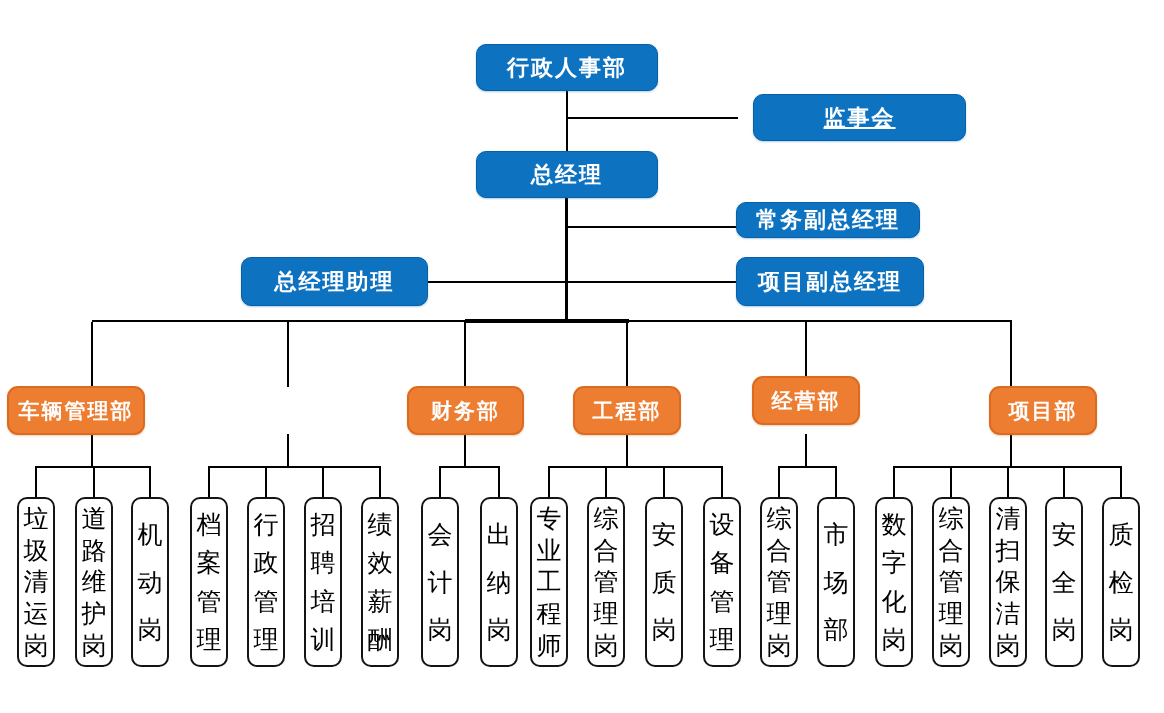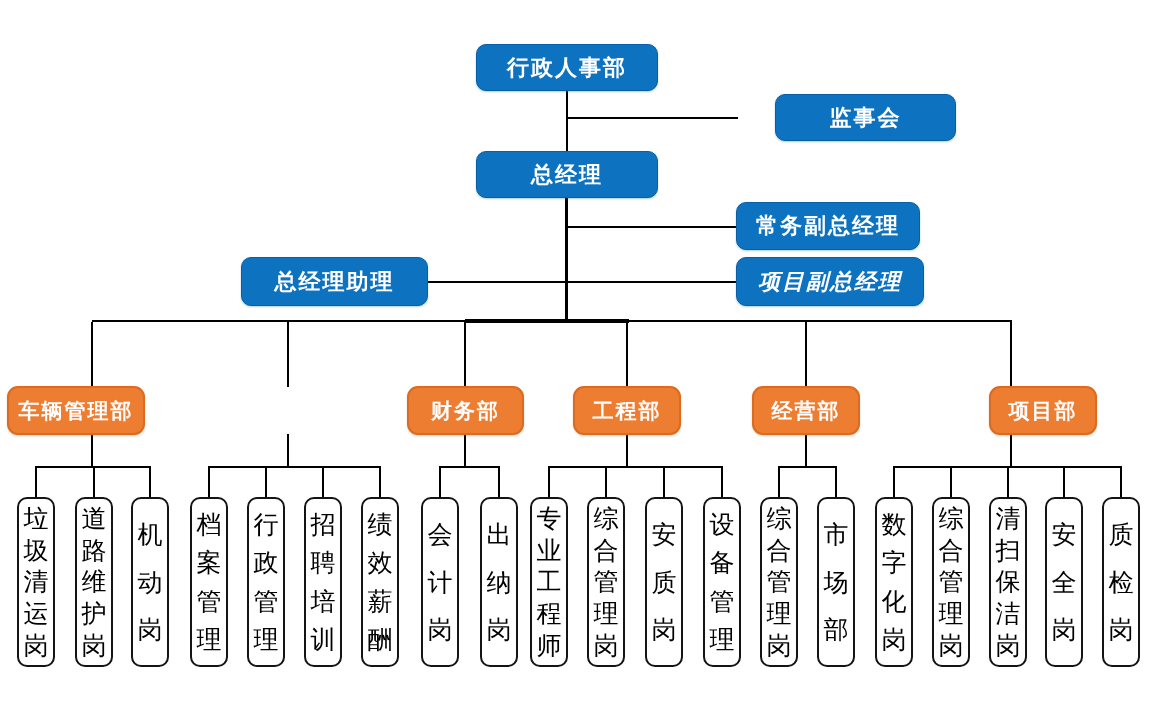--- a/index.html
+++ b/index.html
@@ -73,30 +73,30 @@
   <div class="line" style="left:721px;top:467px;width:2px;height:31px;"></div>
   <div class="line" style="left:778px;top:467px;width:2px;height:31px;"></div>
   <div class="line" style="left:835px;top:467px;width:2px;height:31px;"></div>
   <div class="line" style="left:893px;top:467px;width:2px;height:31px;"></div>
   <div class="line" style="left:950px;top:467px;width:2px;height:31px;"></div>
   <div class="line" style="left:1007px;top:467px;width:2px;height:31px;"></div>
   <div class="line" style="left:1063px;top:467px;width:2px;height:31px;"></div>
   <div class="line" style="left:1120px;top:467px;width:2px;height:31px;"></div>
 
   <div class="node blue" style="left:476px;top:44px;width:182px;height:47px;">行政人事部</div>
-  <div class="node blue" style="left:775px;top:94px;width:181px;height:47px;">监事会</div>
+  <div class="node blue" style="left:753px;top:94px;width:213px;height:47px;text-decoration:underline;">监事会</div>
   <div class="node blue" style="left:476px;top:151px;width:182px;height:47px;">总经理</div>
-  <div class="node blue" style="left:736px;top:202px;width:184px;height:48px;">常务副总经理</div>
+  <div class="node blue" style="left:736px;top:202px;width:184px;height:36px;">常务副总经理</div>
   <div class="node blue" style="left:241px;top:257px;width:187px;height:49px;">总经理助理</div>
-  <div class="node blue" style="left:736px;top:257px;width:188px;height:49px;font-style:italic;">项目副总经理</div>
+  <div class="node blue" style="left:736px;top:257px;width:188px;height:49px;">项目副总经理</div>
 
   <div class="node orange" style="left:7px;top:386px;width:138px;height:49px;">车辆管理部</div>
   <div class="node orange" style="left:407px;top:386px;width:117px;height:49px;">财务部</div>
   <div class="node orange" style="left:573px;top:386px;width:108px;height:49px;">工程部</div>
-  <div class="node orange" style="left:752px;top:386px;width:108px;height:49px;">经营部</div>
+  <div class="node orange" style="left:752px;top:376px;width:108px;height:49px;">经营部</div>
   <div class="node orange" style="left:957px;top:386px;width:108px;height:49px;margin-left:32px;">项目部</div>
 
   <div class="leaf vtext" style="left:17px;top:497px;width:38px;height:170px;">
       <span>垃</span>
       <span>圾</span>
       <span>清</span>
       <span>运</span>
       <span>岗</span>
     </div>
   <div class="leaf vtext" style="left:75px;top:497px;width:38px;height:170px;">

